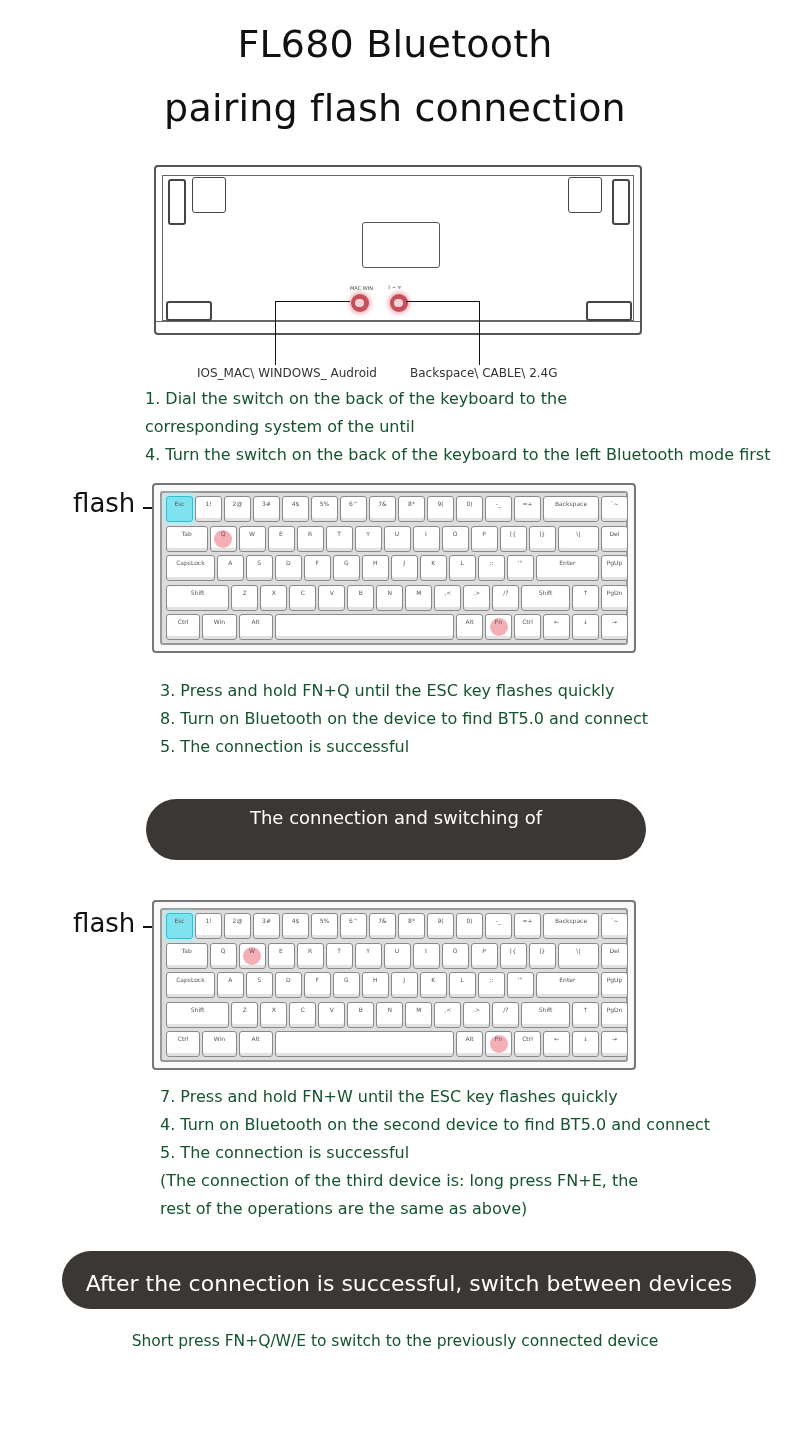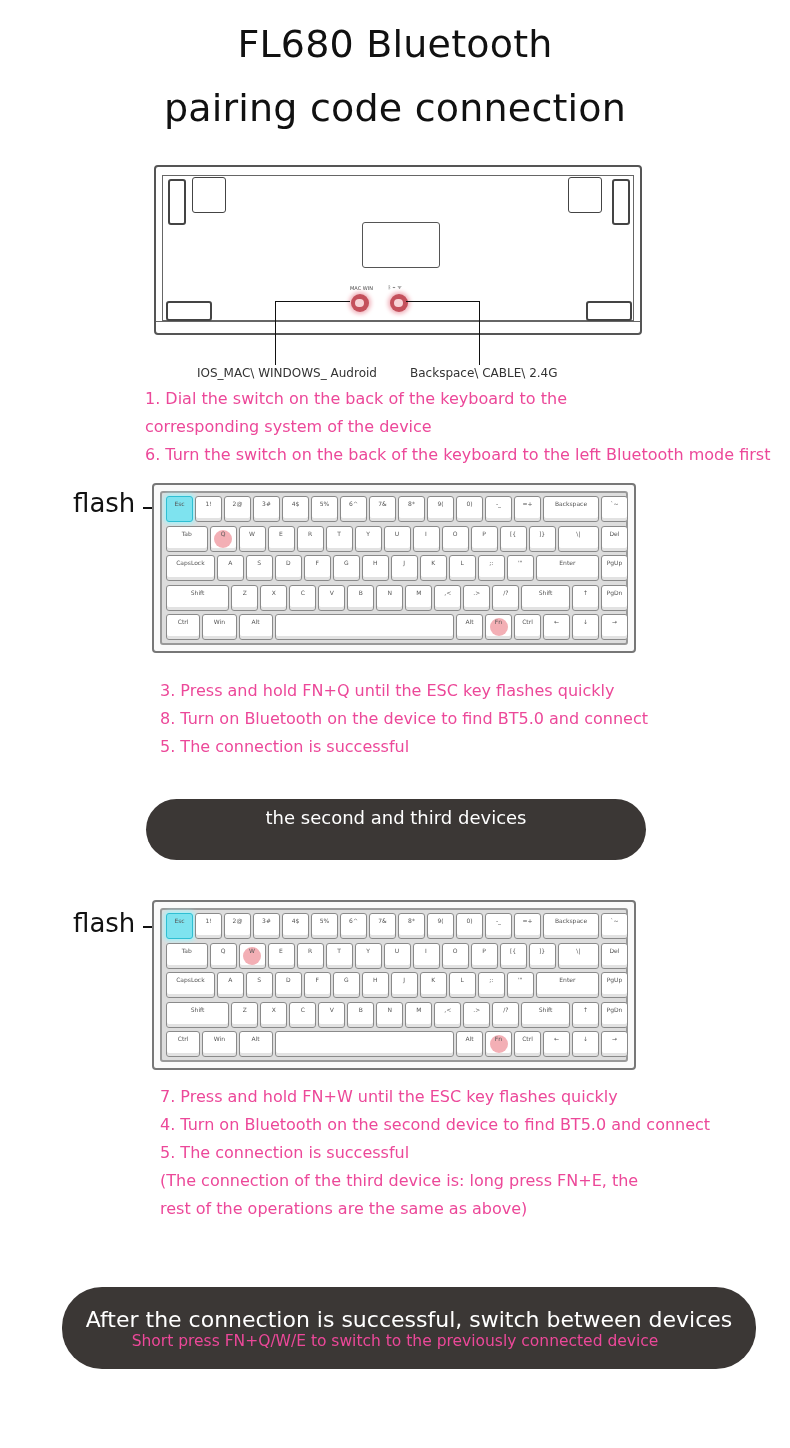--- a/index.html
+++ b/index.html
@@ -1,20 +1,20 @@
 <!DOCTYPE html>
 <html><head>
 <meta charset="utf-8">
 <style>
   * { box-sizing: border-box; margin: 0; padding: 0; }
   html, body { width: 790px; height: 1448px; background: #ffffff; overflow: hidden; }
   body { position: relative; font-family: "DejaVu Sans", sans-serif; color: #1a1a1a; }
   .abs { position: absolute; }
   .title { left: 0; width: 790px; text-align: center; font-size: 38px; font-weight: 400; color: #111; letter-spacing: 0.2px; }
-  .step { font-size: 16px; color: #ec4899; white-space: nowrap; }
+  .step { font-size: 16px; color: #14532d; white-space: nowrap; }
   .small-label { font-size: 12px; color: #333; white-space: nowrap; }
   .pill { background: #3b3735; color: #fff; text-align: center; border-radius: 40px; }
   .flash-label { font-size: 26px; color: #111; }
 
   
   .kb-back { left: 154px; top: 165px; width: 488px; height: 170px; border: 2px solid #555; border-radius: 4px; background: #fff; }
   .kb-back .inner { position: absolute; left: 6px; top: 8px; right: 6px; bottom: 12px; border: 1.5px solid #666; }
   .kb-back .bottom-strip { position: absolute; left: 0; right: 0; bottom: 0; height: 12px; border-top: 1.5px solid #666; }
   .foot { position: absolute; border: 2px solid #444; border-radius: 3px; background: #fff; }
   .label-plate { position: absolute; left: 206px; top: 55px; width: 78px; height: 46px; border: 1.5px solid #555; border-radius: 3px; }
@@ -29,21 +29,21 @@
   .key { position: absolute; height: 26px; background: #fff; border: 1.5px solid #8a8a8a; border-radius: 3px; box-shadow: inset 0 -3px 0 #e2e2e2; font-size: 6px; color: #555; text-align: center; padding-top: 3px; line-height: 8px; overflow: hidden; }
   .key.esc { background: #7ee3ef; border-color: #2fbfd3; box-shadow: 0 0 4px 2px #a5f0f8; }
   .key .hl { position: absolute; left: 50%; top: 50%; width: 18px; height: 18px; margin: -9px 0 0 -9px; border-radius: 50%; background: #f2a6ad; opacity: 0.9; }
   .key .lbl { position: relative; }
   .flash-line { position: absolute; height: 1.5px; background: #111; }
 </style>
 </head>
 <body>
 
 <div class="abs title" style="top:22px;">FL680 Bluetooth</div>
-<div class="abs title" style="top:86px;">pairing code connection</div>
+<div class="abs title" style="top:86px;">pairing flash connection</div>
 
 <div class="abs kb-back">
   <div class="inner"></div>
   <div class="bottom-strip"></div>
   <div class="foot" style="left:12px;top:12px;width:18px;height:46px;"></div>
   <div class="foot" style="left:36px;top:10px;width:34px;height:36px;border-width:1.5px;"></div>
   <div class="foot" style="left:412px;top:10px;width:34px;height:36px;border-width:1.5px;"></div>
   <div class="foot" style="left:456px;top:12px;width:18px;height:46px;"></div>
   <div class="foot" style="left:10px;top:134px;width:46px;height:20px;"></div>
   <div class="foot" style="left:430px;top:134px;width:46px;height:20px;"></div>
@@ -53,22 +53,22 @@
   <div class="switch" style="left:195px;top:127px;"></div>
   <div class="switch" style="left:234px;top:127px;"></div>
 </div>
 
 <div class="connector" style="left:275px;top:301px;width:75px;height:64px;border-width:1.5px 0 0 1.5px;"></div>
 <div class="connector" style="left:406px;top:301px;width:74px;height:64px;border-width:1.5px 1.5px 0 0;"></div>
 <div class="abs small-label" style="left:197px;top:366px;">IOS_MAC\ WINDOWS_ Audroid</div>
 <div class="abs small-label" style="left:410px;top:366px;">Backspace\ CABLE\ 2.4G</div>
 
 <div class="abs step" style="left:145px;top:389px;">1. Dial the switch on the back of the keyboard to the</div>
-<div class="abs step" style="left:145px;top:417px;">corresponding system of the device</div>
-<div class="abs step" style="left:145px;top:445px;">6. Turn the switch on the back of the keyboard to the left Bluetooth mode first</div>
+<div class="abs step" style="left:145px;top:417px;">corresponding system of the until</div>
+<div class="abs step" style="left:145px;top:445px;">4. Turn the switch on the back of the keyboard to the left Bluetooth mode first</div>
 
 <div class="abs flash-label" style="left:73px;top:488px;">flash</div>
 <div class="flash-line" style="left:143px;top:507px;width:20px;"></div>
 <div class="abs kb" id="kb1" style="left:152px;top:483px;width:484px;height:170px;">
   <div class="kb-frame"></div>
 <div class="key esc" style="left: 12px; top: 11px; width: 27px;"><span class="lbl">Esc</span></div>
     <div class="key" style="left: 41px; top: 11px; width: 27px;"><span class="lbl">1!</span></div>
     <div class="key" style="left: 70px; top: 11px; width: 27px;"><span class="lbl">2@</span></div>
     <div class="key" style="left: 99px; top: 11px; width: 27px;"><span class="lbl">3#</span></div>
     <div class="key" style="left: 128px; top: 11px; width: 27px;"><span class="lbl">4$</span></div>
@@ -135,21 +135,21 @@
     <div class="key" style="left: 389px; top: 129px; width: 27px;"><span class="lbl">←</span></div>
     <div class="key" style="left: 418px; top: 129px; width: 27px;"><span class="lbl">↓</span></div>
     <div class="key" style="left: 447px; top: 129px; width: 27px;"><span class="lbl">→</span></div>
   </div>
 
 <div class="abs step" style="left:160px;top:681px;">3. Press and hold FN+Q until the ESC key flashes quickly</div>
 <div class="abs step" style="left:160px;top:709px;">8. Turn on Bluetooth on the device to find BT5.0 and connect</div>
 <div class="abs step" style="left:160px;top:737px;">5. The connection is successful</div>
 
 <div class="abs pill" style="left:146px;top:799px;width:500px;height:61px;padding-top:5px;">
-  <div style="font-size:18px;line-height:28px;">the second and third devices</div>
+  <div style="font-size:18px;line-height:28px;">The connection and switching of</div>
 </div>
 
 <div class="abs flash-label" style="left:73px;top:908px;">flash</div>
 <div class="flash-line" style="left:143px;top:926px;width:20px;"></div>
 <div class="abs kb" id="kb2" style="left:152px;top:900px;width:484px;height:170px;">
   <div class="kb-frame"></div>
 <div class="key esc" style="left: 12px; top: 11px; width: 27px;"><span class="lbl">Esc</span></div>
     <div class="key" style="left: 41px; top: 11px; width: 27px;"><span class="lbl">1!</span></div>
     <div class="key" style="left: 70px; top: 11px; width: 27px;"><span class="lbl">2@</span></div>
     <div class="key" style="left: 99px; top: 11px; width: 27px;"><span class="lbl">3#</span></div>
@@ -218,15 +218,15 @@
     <div class="key" style="left: 418px; top: 129px; width: 27px;"><span class="lbl">↓</span></div>
     <div class="key" style="left: 447px; top: 129px; width: 27px;"><span class="lbl">→</span></div>
   </div>
 
 <div class="abs step" style="left:160px;top:1087px;">7. Press and hold FN+W until the ESC key flashes quickly</div>
 <div class="abs step" style="left:160px;top:1115px;">4. Turn on Bluetooth on the second device to find BT5.0 and connect</div>
 <div class="abs step" style="left:160px;top:1143px;">5. The connection is successful</div>
 <div class="abs step" style="left:160px;top:1171px;">(The connection of the third device is: long press FN+E, the</div>
 <div class="abs step" style="left:160px;top:1199px;">rest of the operations are the same as above)</div>
 
-<div class="abs pill" style="left:62px;top:1251px;width:694px;height:82px;line-height:66px;font-size:22px;margin-top:36px;">After the connection is successful, switch between devices</div>
+<div class="abs pill" style="left:62px;top:1251px;width:694px;height:58px;line-height:66px;font-size:22px;">After the connection is successful, switch between devices</div>
 
 <div class="abs step" style="left:0;width:790px;text-align:center;top:1332px;font-size:15.5px;">Short press FN+Q/W/E to switch to the previously connected device</div>
 
 </body></html>

